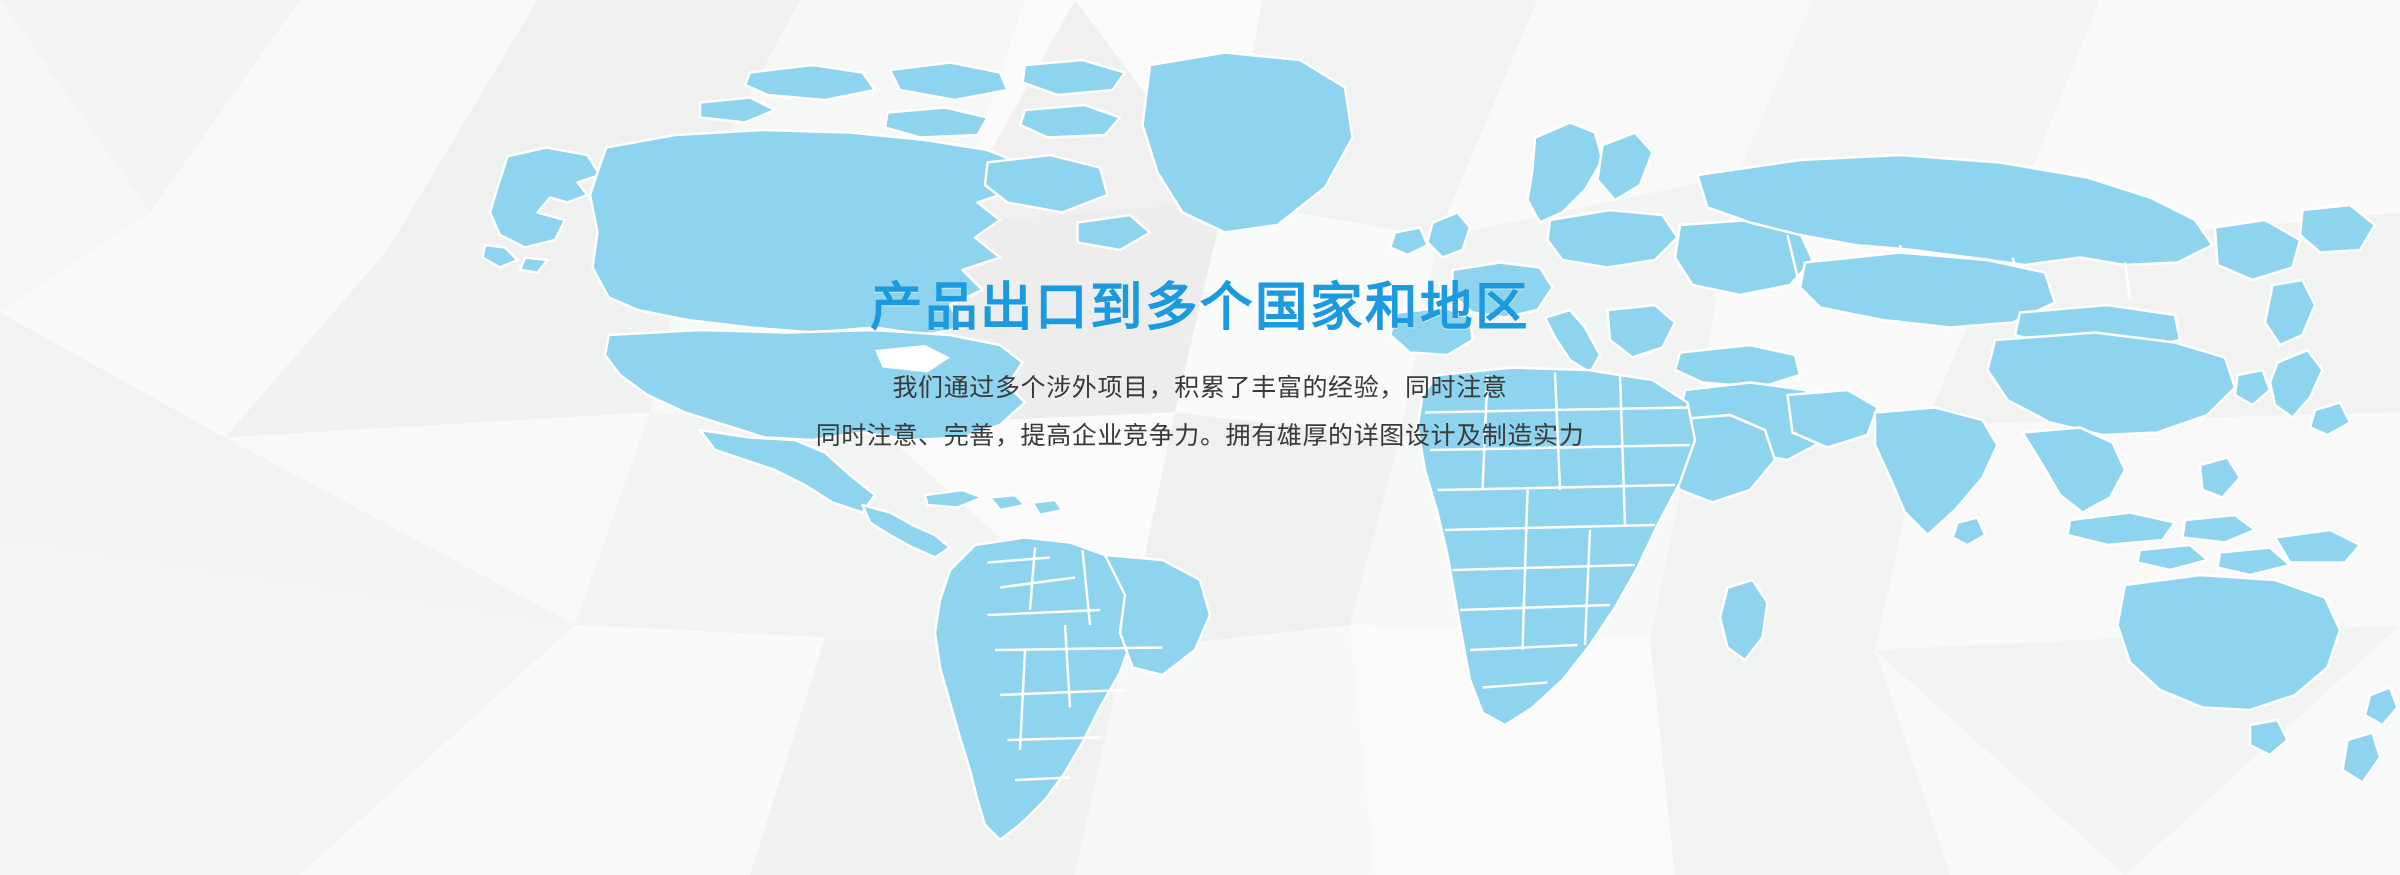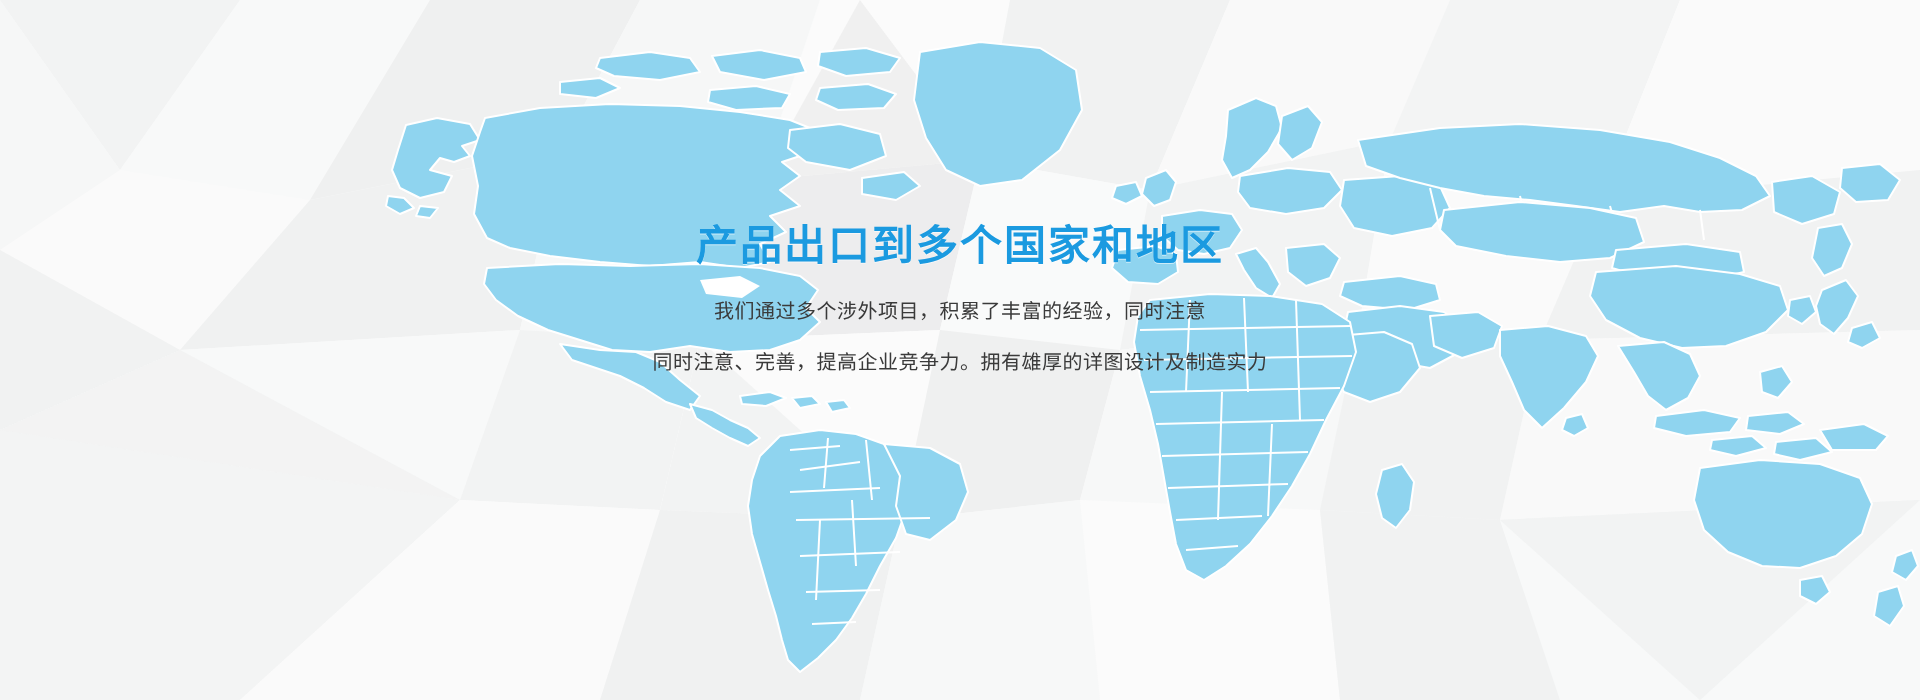--- a/index.html
+++ b/index.html
@@ -48,21 +48,21 @@
     font-weight:bold;
     letter-spacing:2px;
     line-height:1.15;
     color:#1b9ae0;
     text-shadow:0 1px 0 rgba(255,255,255,.55);
   }
   .sublines{
     margin:22px 0 0 0;
   }
   .subline{
-    margin:13px;
+    margin:0;
     font-size:20px;
     line-height:38px;
     letter-spacing:.5px;
     color:#3a3a3a;
     white-space:nowrap;
   }
 </style>
 </head>
 <body>
 

